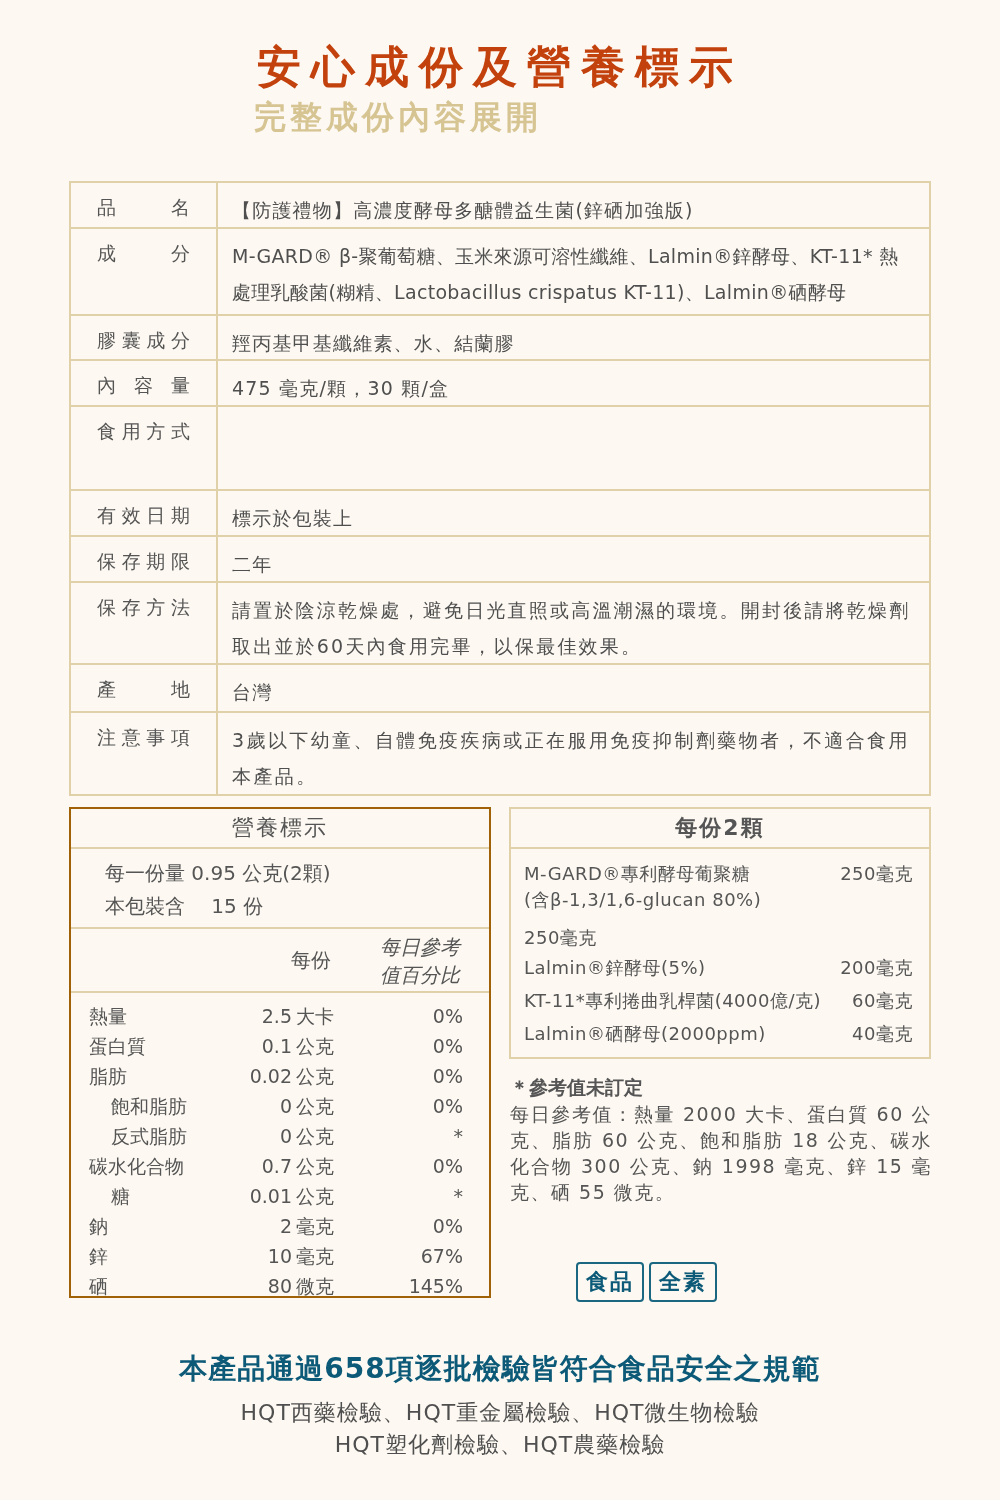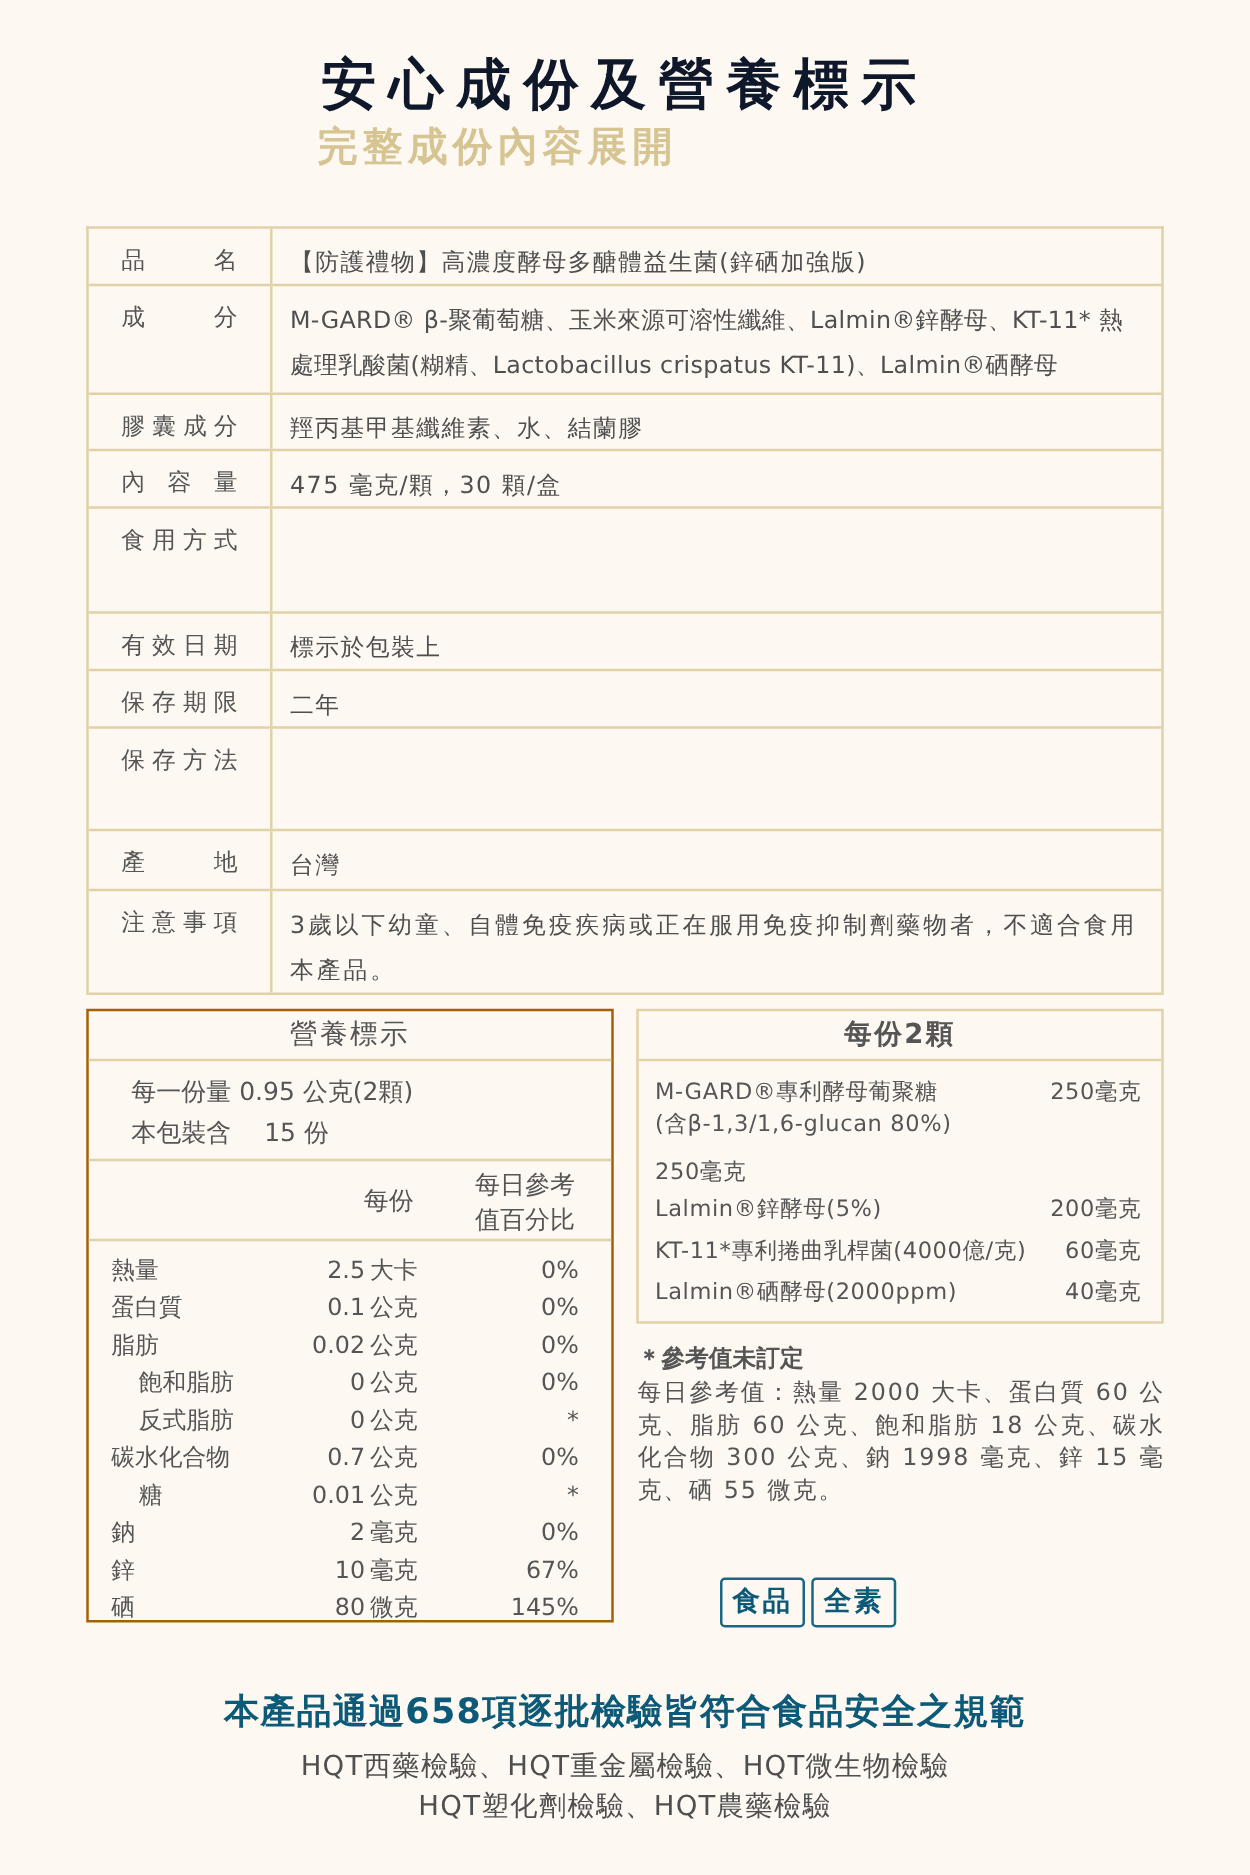--- a/index.html
+++ b/index.html
@@ -1,39 +1,39 @@
 <!DOCTYPE html>
 <html><head>
 <meta charset="utf-8">
 <style>
   * { box-sizing: border-box; margin: 0; padding: 0; }
   html, body { width: 1000px; height: 1500px; background: #fdf9f2; }
   body { position: relative; font-family: "DejaVu Sans", "Liberation Sans", sans-serif; color: #4f4f4f; overflow: hidden; }
 
   .title { position: absolute; top: 38px; left: 0; width: 1000px; text-align: center;
     font-family: "DejaVu Serif", "Liberation Serif", serif; font-weight: bold; font-size: 44px;
-    letter-spacing: 10px; color: #0f172a; }
+    letter-spacing: 10px; color: #c2410c; }
   .subtitle { position: absolute; top: 96px; left: 0; width: 796px; text-align: center;
     font-family: "DejaVu Serif", "Liberation Serif", serif; font-weight: bold; font-size: 32px;
     letter-spacing: 4px; color: #d6c493; }
 
   
   .spec { position: absolute; left: 69px; top: 181px; width: 862px; border: 2px solid #e0d1a8; border-bottom: none; }
   .spec-row { display: flex; border-bottom: 2px solid #e0d1a8; }
   .spec-label { width: 147px; flex: none; border-right: 2px solid #e0d1a8; padding: 12px 24px 0 26px;
     font-size: 19px; color: #555; display: flex; justify-content: space-between; align-items: flex-start; letter-spacing: 2px; }
   .spec-value { flex: 1; padding: 9px 14px 11px 14px; font-size: 19px; color: #4f4f4f; line-height: 36px; letter-spacing: 1.2px; }
 
   
   .nut { position: absolute; left: 69px; top: 807px; width: 422px; height: 491px; border: 2px solid #a16207; }
   .nut-head { height: 40px; border-bottom: 2px solid #e0d1a8; text-align: center; font-size: 22px; line-height: 38px; color: #555; letter-spacing: 2px; }
   .nut-serv { height: 80px; border-bottom: 2px solid #e0d1a8; padding: 8px 34px; font-size: 20px; line-height: 33px; color: #555; }
   .nut-colhead { height: 64px; border-bottom: 2px solid #e0d1a8; position: relative; font-size: 20px; color: #555; }
   .nut-colhead .c1 { position: absolute; left: 220px; top: 18px; }
-  .nut-colhead .c2 { position: absolute; left: 309px; top: 4px; line-height: 28px; }
+  .nut-colhead .c2 { position: absolute; left: 309px; top: 4px; line-height: 28px; font-style: italic; }
   .nut-rows { padding-top: 8px; }
   .nut-row { position: relative; height: 30px; font-size: 19px; line-height: 30px; color: #555; }
   .nut-row .n { position: absolute; left: 18px; }
   .nut-row .n.ind { left: 40px; }
   .nut-row .v { position: absolute; right: 197px; text-align: right; }
   .nut-row .u { position: absolute; left: 225px; }
   .nut-row .p { position: absolute; right: 26px; text-align: right; }
 
   
   .ing { position: absolute; left: 509px; top: 807px; width: 422px; height: 252px; border: 2px solid #e0d1a8; }
@@ -117,20 +117,21 @@
       </div>
     <div class="spec-value">二年</div>
   </div>
   <div class="spec-row" style="height:82px">
     <div class="spec-label">
         <span>保</span>
         <span>存</span>
         <span>方</span>
         <span>法</span>
       </div>
+    <div class="spec-value" style="letter-spacing:2.2px">請置於陰涼乾燥處，避免日光直照或高溫潮濕的環境。開封後請將乾燥劑取出並於60天內食用完畢，以保最佳效果。</div>
   </div>
   <div class="spec-row" style="height:48px">
     <div class="spec-label">
         <span>產</span>
         <span>地</span>
       </div>
     <div class="spec-value">台灣</div>
   </div>
   <div class="spec-row" style="height:83px">
     <div class="spec-label">

